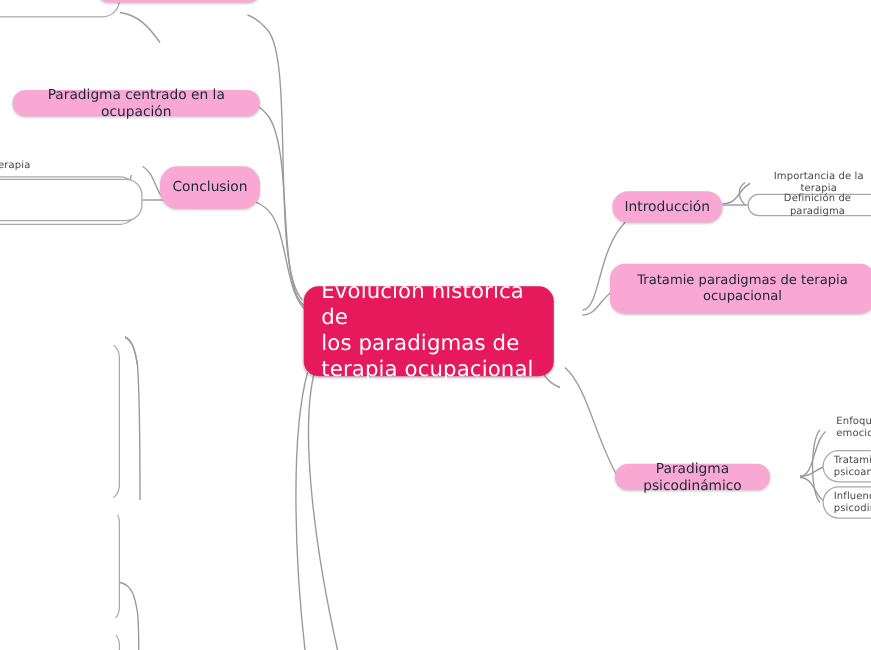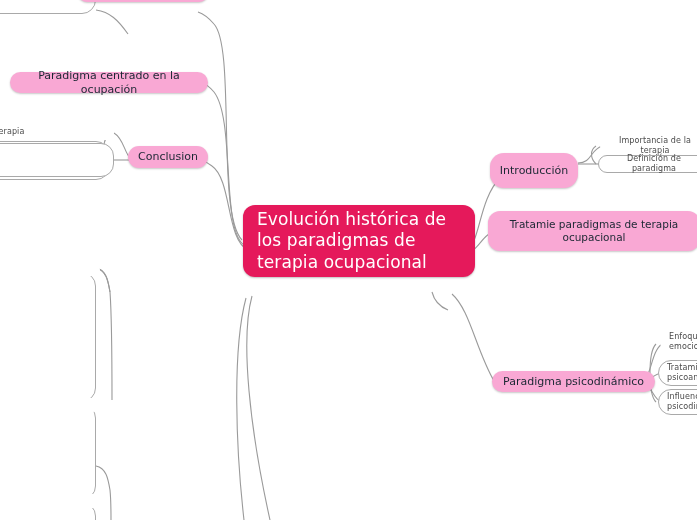--- a/index.html
+++ b/index.html
@@ -118,45 +118,45 @@
   <div class="shell" style="left:-100px;top:-22px;width:196px;height:36px;"></div>
 
   <div class="shell" style="left:-110px;top:141px;width:220px;height:39px;"></div>
 
   <div class="shell" style="left:-120px;top:272px;width:216px;height:130px;"></div>
 
   <div class="shell" style="left:-120px;top:404px;width:216px;height:96px;"></div>
 
   <div class="shell" style="left:-120px;top:502px;width:216px;height:60px;"></div>
 
-  <div class="node root" style="left:243px;top:205px;width:232px;height:72px;">
+  <div class="node root" style="left:243px;top:229px;width:200px;height:72px;">
     <span>Evolución histórica de
 los paradigmas de
 terapia ocupacional</span>
   </div>
 
 
-  <div class="node blue" style="left:490px;top:153px;width:88px;height:35px;">
+  <div class="node blue" style="left:490px;top:153px;width:88px;height:25px;justify-content:flex-end;">
     <span>Introducción</span>
   </div>
 
   <div class="node leaf bare" style="left:600px;top:138px;width:110px;height:16px;">
     <span>Importancia de la terapia</span>
   </div>
 
   <div class="node leaf" style="left:598px;top:155px;width:112px;height:18px;">
     <span>Definición de paradigma</span>
   </div>
 
   <div class="node blue small" style="left:488px;top:211px;width:212px;height:40px;">
     <span>Tratamie paradigmas de terapia
 ocupacional</span>
   </div>
 
-  <div class="node blue" style="left:492px;top:371px;width:163px;height:21px;">
+  <div class="node blue" style="left:492px;top:371px;width:124px;height:21px;">
     <span>Paradigma psicodinámico</span>
   </div>
 
   <div class="node leaf bare left" style="left:660px;top:330px;width:70px;height:24px;">
     <span>Enfoque
 emocion</span>
   </div>
 
   <div class="node leaf left" style="left:658px;top:360px;width:72px;height:26px;">
     <span>Tratamie
@@ -165,21 +165,21 @@
 
   <div class="node leaf left" style="left:658px;top:389px;width:72px;height:26px;">
     <span>Influenc
 psicodin</span>
   </div>
 
   <div class="node blue" style="left:10px;top:72px;width:198px;height:21px;">
     <span>Paradigma centrado en la ocupación</span>
   </div>
 
-  <div class="node blue" style="left:128px;top:146px;width:80px;height:22px;">
+  <div class="node blue" style="left:128px;top:133px;width:80px;height:34px;">
     <span>Conclusion</span>
   </div>
 
   <div class="node leaf bare left" style="left:-98px;top:124px;width:212px;height:16px;">
     <span>ntes paradigmas de terapia</span>
   </div>
 
   <div class="node leaf left" style="left:-100px;top:143px;width:214px;height:34px;">
     
   </div>

